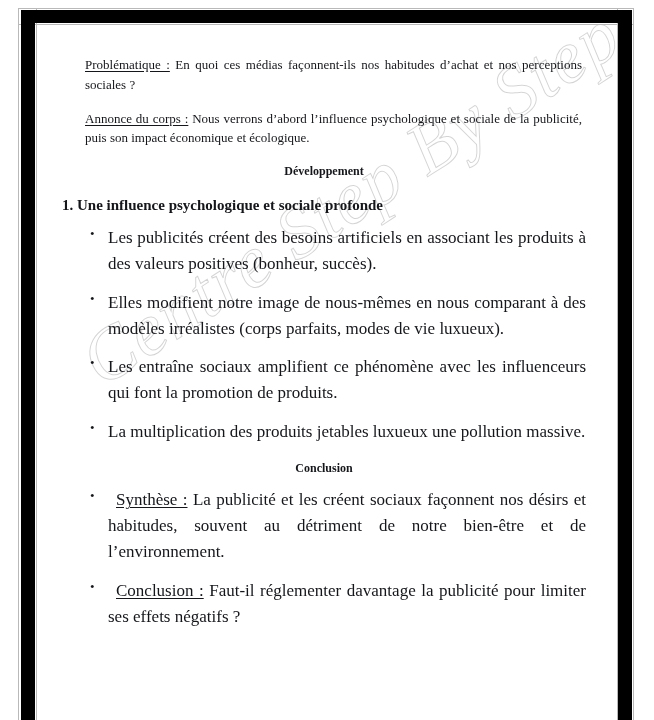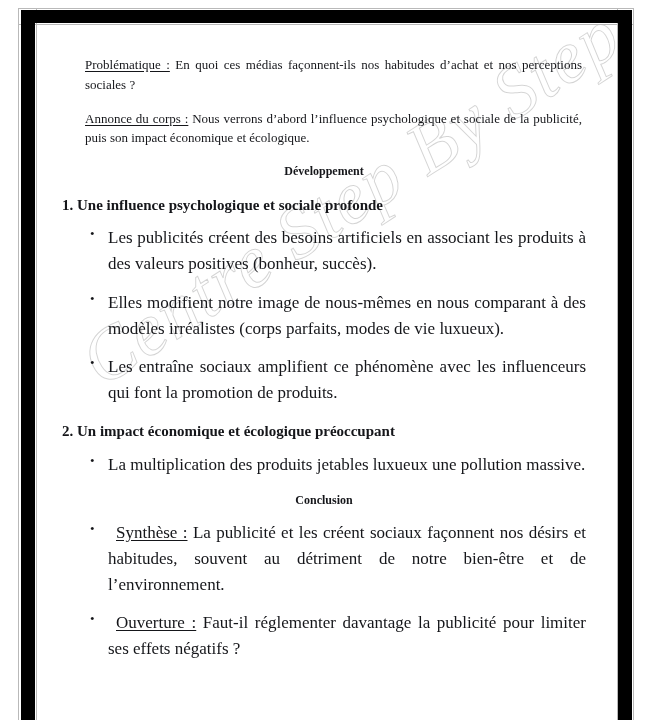--- a/index.html
+++ b/index.html
@@ -171,28 +171,27 @@
       <h2 class="section-head">Développement</h2>
 
       <h3 class="sub-head">1. Une influence psychologique et sociale profonde</h3>
 
       <ul class="bullets">
         <li>Les publicités créent des besoins artificiels en associant les produits à des valeurs positives (bonheur, succès).</li>
         <li>Elles modifient notre image de nous-mêmes en nous comparant à des modèles irréalistes (corps parfaits, modes de vie luxueux).</li>
         <li>Les entraîne sociaux amplifient ce phénomène avec les influenceurs qui font la promotion de produits.</li>
       </ul>
 
-      <h3 class="sub-head">2. Un impact économique et écologique préoccupant</h3>
 
       <ul class="bullets">
         <li>La multiplication des produits jetables luxueux une pollution massive.</li>
       </ul>
 
       <h2 class="section-head">Conclusion</h2>
 
       <ul class="bullets">
         <li><span class="lead">Synthèse :</span><span> La publicité et les créent sociaux façonnent nos désirs et habitudes, souvent au détriment de notre bien-être et de l’environnement.</span></li>
-        <li><span class="lead">Ouverture :</span><span> Faut-il réglementer davantage la publicité pour limiter ses effets négatifs ?</span></li>
+        <li><span class="lead">Conclusion :</span><span> Faut-il réglementer davantage la publicité pour limiter ses effets négatifs ?</span></li>
       </ul>
 
     </div>
   </div>
 </div>
 
 </body></html>

